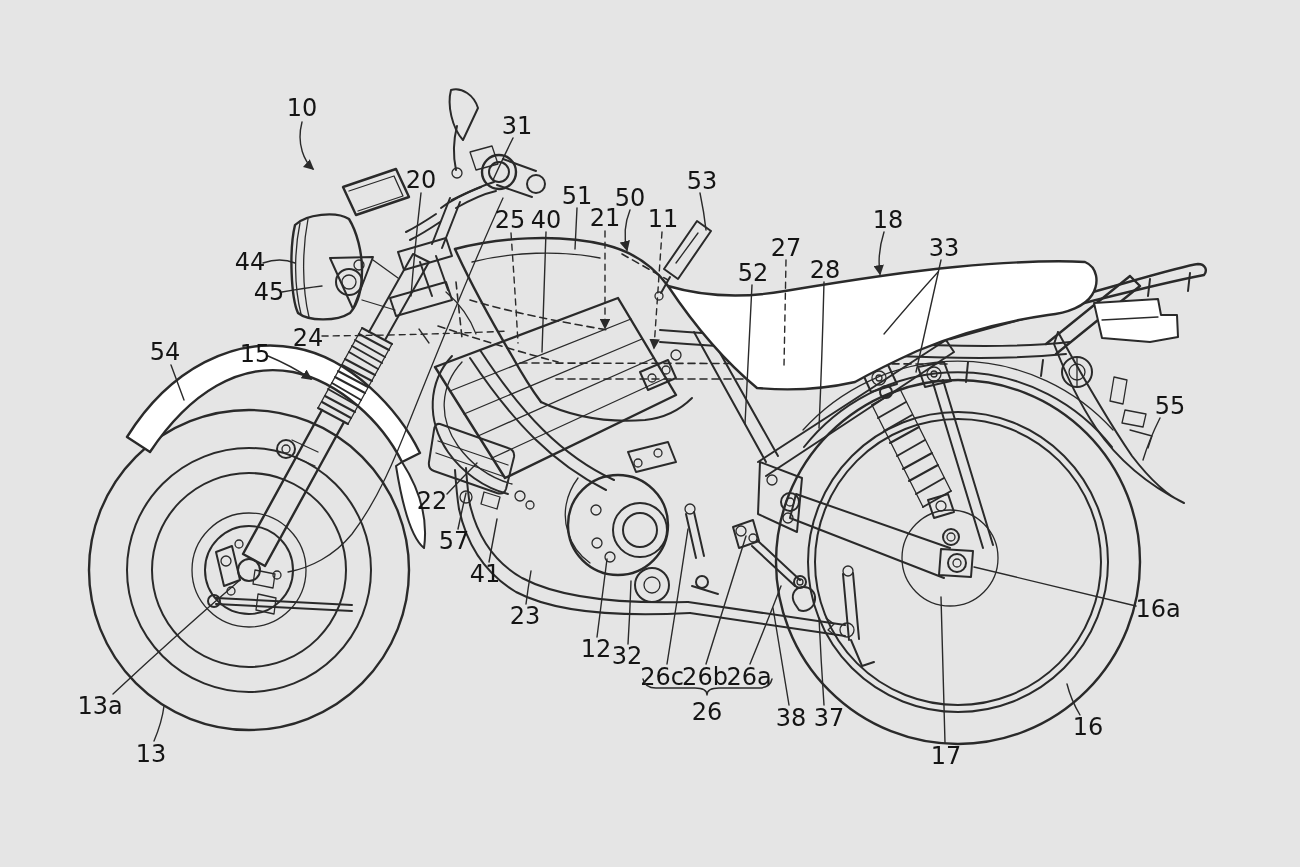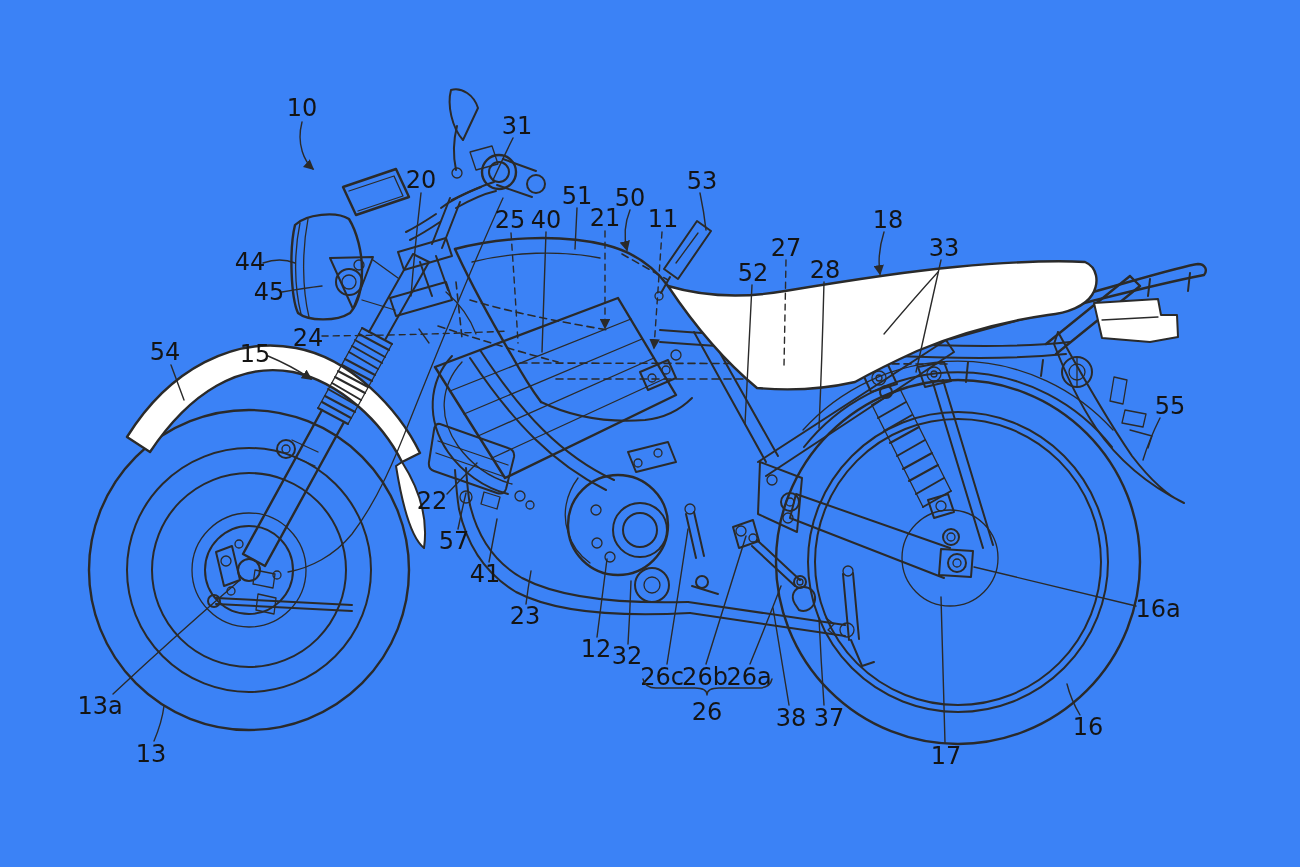--- a/index.html
+++ b/index.html
@@ -1,17 +1,17 @@
 <!DOCTYPE html>
 <html><head>
 <meta charset="utf-8">
 <title>Figure</title>
 <style>
   html,body{margin:0;padding:0;background:#ffffff;}
-  .stage{position:relative;width:1300px;height:867px;background:#3b82f6;overflow:hidden;}
+  .stage{position:relative;width:1300px;height:867px;background:#e5e5e5;overflow:hidden;}
   svg{display:block;}
   .ln{fill:none;stroke:#2a2a2a;stroke-width:2;stroke-linecap:round;stroke-linejoin:round;}
   .thin{stroke-width:1.3;}
   .thick{stroke-width:2.4;}
   .wfill{fill:#ffffff;}
   .dash{fill:none;stroke:#2a2a2a;stroke-width:1.6;stroke-dasharray:7 5;stroke-linecap:round;}
   .leader{fill:none;stroke:#2a2a2a;stroke-width:1.4;stroke-linecap:round;}
   .leader.dashed{stroke-dasharray:6 5;}
   text.ref{font-family:"DejaVu Sans","Liberation Sans",sans-serif;font-size:24px;fill:#141414;text-anchor:middle;}
 </style>

